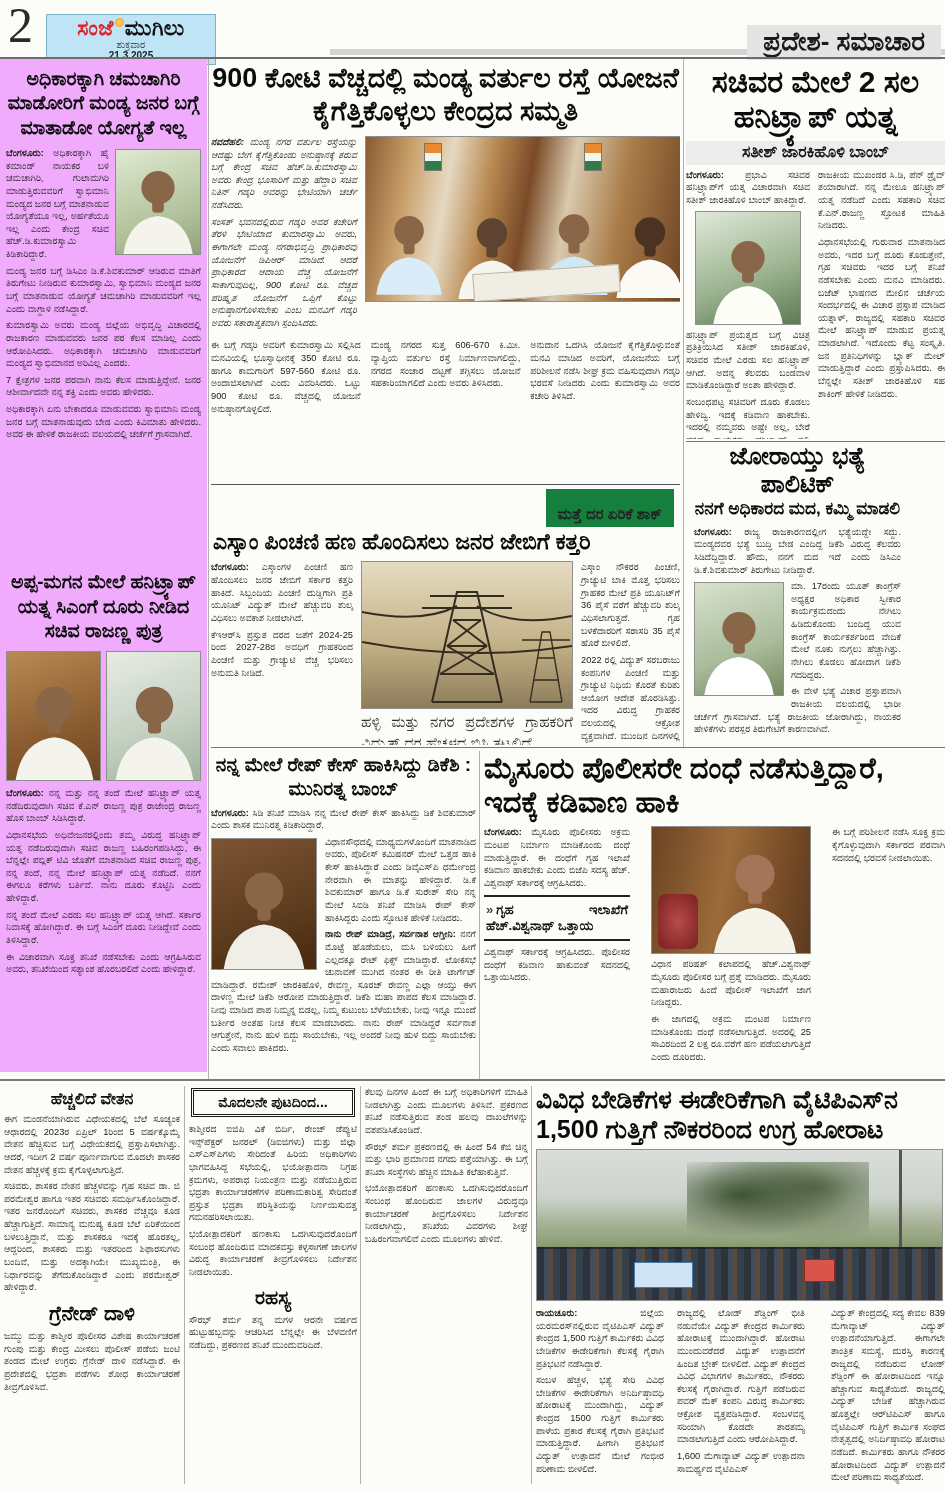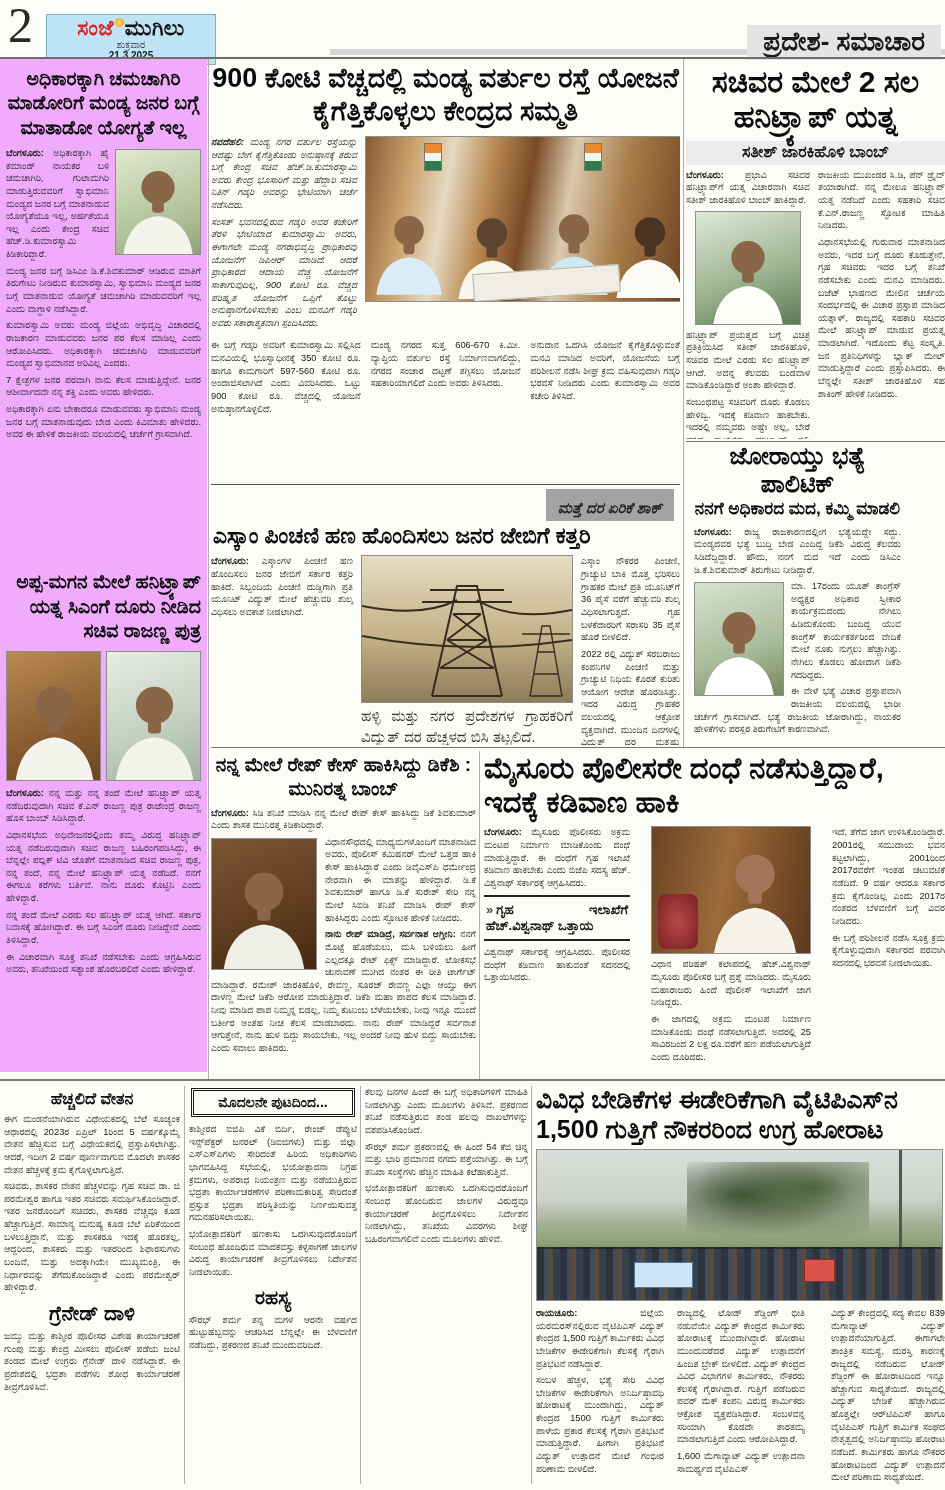--- a/index.html
+++ b/index.html
@@ -49,21 +49,21 @@
   
   .ph-power{background:linear-gradient(#e6dcc2,#c4b288 55%,#8d7c59);}
   
   .ph-protest{background:linear-gradient(#dadedb 0%,#ccd3cb 32%,#a9b399 48%,#8da075 62%,#5d6a4b 78%,#3d4233 100%);}
   .trees{position:absolute;right:18%;top:8%;width:45%;height:55%;background:radial-gradient(ellipse at 30% 40%,rgba(52,74,40,.9),rgba(52,74,40,0) 60%),radial-gradient(ellipse at 70% 30%,rgba(70,92,52,.85),rgba(70,92,52,0) 65%);}
   .crowd{position:absolute;left:0;right:0;bottom:0;height:34%;background:repeating-linear-gradient(90deg,#2c333d 0 7px,#434c58 7px 12px,#5c4a3a 12px 16px,#34404c 16px 23px);border-top:2px solid rgba(20,25,30,.6);}
   .banner-blue{position:absolute;left:24%;bottom:8%;width:14%;height:16%;background:#cfe4f4;border:1px solid #4a7aa8;}
   .banner-red{position:absolute;left:66%;bottom:12%;width:7%;height:14%;background:#d9544a;border:1px solid #8a2a22;}
   .pole{position:absolute;right:10%;top:0;width:3px;height:70%;background:#555;}
   
-  .kicker{display:inline-block;background:#a3a3a3;padding:10px 12px 4px;font-size:15px;font-weight:800;color:#222;font-style:italic;}
+  .kicker{display:inline-block;background:#15803d;padding:16px 12px 4px;font-size:15px;font-weight:800;color:#222;}
   .subbar{background:#ececec;padding:2px 4px 4px;font-size:16px;font-weight:800;text-align:center;color:#161616;margin:4px 0;}
   .inset{border-top:2px solid #222;border-bottom:2px solid #222;padding:5px 2px;margin:5px 0;font-size:13px;font-weight:800;line-height:1.25;color:#111;}
   .inset .mark{color:#444;margin-right:3px;}
   .contbox{border:3px double #1a1a1a;padding:3px 4px;text-align:center;font-size:14px;font-weight:800;margin:2px 2px 6px;color:#0d0d0d;}
   .sechead{font-weight:800;text-align:center;color:#0d0d0d;margin:4px 0 5px;}
   .leftcol-bg{background:#f0abfc;}
   .clip{overflow:hidden;}
 </style>
 </head>
 <body>
@@ -96,21 +96,21 @@
         <div>
             <p>ಮಂಡ್ಯ ಜನರ ಬಗ್ಗೆ ಡಿಸಿಎಂ ಡಿ.ಕೆ.ಶಿವಕುಮಾರ್ ಆಡಿರುವ ಮಾತಿಗೆ ತಿರುಗೇಟು ನೀಡಿರುವ ಕುಮಾರಸ್ವಾಮಿ, ಸ್ವಾಭಿಮಾನಿ ಮಂಡ್ಯದ ಜನರ ಬಗ್ಗೆ ಮಾತನಾಡುವ ಯೋಗ್ಯತೆ ಚಮಚಾಗಿರಿ ಮಾಡುವವರಿಗೆ ಇಲ್ಲ ಎಂದು ವಾಗ್ದಾಳಿ ನಡೆಸಿದ್ದಾರೆ.</p>
             <p>ಕುಮಾರಸ್ವಾಮಿ ಅವರು ಮಂಡ್ಯ ಜಿಲ್ಲೆಯ ಅಭಿವೃದ್ಧಿ ವಿಚಾರದಲ್ಲಿ ರಾಜಕಾರಣ ಮಾಡುವವರು ಜನರ ಪರ ಕೆಲಸ ಮಾಡಿಲ್ಲ ಎಂದು ಆರೋಪಿಸಿದರು. ಅಧಿಕಾರಕ್ಕಾಗಿ ಚಮಚಾಗಿರಿ ಮಾಡುವವರಿಗೆ ಮಂಡ್ಯದ ಸ್ವಾಭಿಮಾನದ ಅರಿವಿಲ್ಲ ಎಂದರು.</p>
             <p>7 ಕ್ಷೇತ್ರಗಳ ಜನರ ಪರವಾಗಿ ನಾನು ಕೆಲಸ ಮಾಡುತ್ತಿದ್ದೇನೆ. ಜನರ ಆಶೀರ್ವಾದವೇ ನನ್ನ ಶಕ್ತಿ ಎಂದು ಅವರು ಹೇಳಿದರು.</p>
             <p>ಅಧಿಕಾರಕ್ಕಾಗಿ ಏನು ಬೇಕಾದರೂ ಮಾಡುವವರು ಸ್ವಾಭಿಮಾನಿ ಮಂಡ್ಯ ಜನರ ಬಗ್ಗೆ ಮಾತನಾಡುವುದು ಬೇಡ ಎಂದು ಕಿವಿಮಾತು ಹೇಳಿದರು. ಅವರ ಈ ಹೇಳಿಕೆ ರಾಜಕೀಯ ವಲಯದಲ್ಲಿ ಚರ್ಚೆಗೆ ಗ್ರಾಸವಾಗಿದೆ.</p>
           </div>
       </div>
     </div>
 
     <div>
-      <div class="hl1 center" style="font-size:19px;line-height:1.3;margin:10px 0 7px;text-align:right;">ಅಪ್ಪ-ಮಗನ ಮೇಲೆ ಹನಿಟ್ರ್ಯಾಪ್ ಯತ್ನ ಸಿಎಂಗೆ ದೂರು ನೀಡಿದ ಸಚಿವ ರಾಜಣ್ಣ ಪುತ್ರ</div>
+      <div class="hl1 center" style="font-size:19px;line-height:1.3;margin:10px 0 7px;">ಅಪ್ಪ-ಮಗನ ಮೇಲೆ ಹನಿಟ್ರ್ಯಾಪ್ ಯತ್ನ ಸಿಎಂಗೆ ದೂರು ನೀಡಿದ ಸಚಿವ ರಾಜಣ್ಣ ಪುತ್ರ</div>
       <div style="display:flex;gap:5px;margin-bottom:6px;">
         <div class="ph ph-port2" style="width:95px;height:128px;">
           <svg class="sil" viewBox="0 0 100 120" width="95" height="112">
               <path class="shirt" d="M8 120 Q14 76 50 72 Q86 76 92 120 Z"></path>
               <circle class="head" cx="50" cy="38" r="20"></circle>
               <rect class="neck" x="43" y="52" width="14" height="16" rx="4"></rect>
             </svg>
         </div>
         <div class="ph ph-port3" style="width:95px;height:128px;">
           <svg class="sil" viewBox="0 0 100 120" width="95" height="112">
@@ -173,20 +173,23 @@
       </div>
   </div>
   <div class="hl" style="left:211px;top:484px;width:469px;height:1px;background:#555;"></div>
 
   <div class="abs clip" style="left:211px;top:489px;width:469px;height:256px;">
     <div style="text-align:right;margin:0 6px 2px 0;"><span class="kicker">ಮತ್ತೆ ದರ ಏರಿಕೆ ಶಾಕ್</span></div>
     <div class="hl1" style="font-size:22px;line-height:1.2;margin:0 0 6px 2px;">ಎಸ್ಕಾಂ ಪಿಂಚಣಿ ಹಣ ಹೊಂದಿಸಲು ಜನರ ಜೇಬಿಗೆ ಕತ್ತರಿ</div>
     <div style="display:flex;gap:8px;">
       <div class="body" style="width:142px;flex:none;">
         <p><b class="dl">ಬೆಂಗಳೂರು:</b> <span>ಎಸ್ಕಾಂಗಳ ಪಿಂಚಣಿ ಹಣ ಹೊಂದಿಸಲು ಜನರ ಜೇಬಿಗೆ ಸರ್ಕಾರ ಕತ್ತರಿ ಹಾಕಿದೆ. ಸಿಬ್ಬಂದಿಯ ಪಿಂಚಣಿ ದುಡ್ಡಿಗಾಗಿ ಪ್ರತಿ ಯೂನಿಟ್ ವಿದ್ಯುತ್ ಮೇಲೆ ಹೆಚ್ಚುವರಿ ಶುಲ್ಕ ವಿಧಿಸಲು ಅವಕಾಶ ನೀಡಲಾಗಿದೆ.</span></p>
+        <div>
+            <p>ಕೆಇಆರ್‌ಸಿ ಪ್ರಸ್ತುತ ದರದ ಜತೆಗೆ 2024-25 ರಿಂದ 2027-28ರ ಅವಧಿಗೆ ಗ್ರಾಹಕರಿಂದ ಪಿಂಚಣಿ ಮತ್ತು ಗ್ರಾಚ್ಯುಟಿ ವೆಚ್ಚ ಭರಿಸಲು ಅನುಮತಿ ನೀಡಿದೆ.</p>
+          </div>
       </div>
       <div style="width:212px;flex:none;">
         <div class="ph ph-power" style="width:210px;height:146px;">
           <svg viewBox="0 0 210 146" width="210" height="146">
             <g stroke="#352c20" stroke-width="2" fill="none">
               <path d="M70 140 L95 30 L115 30 L140 140"></path>
               <path d="M70 140 L140 140 M78 112 L132 112 M85 84 L125 84 M91 58 L119 58"></path>
               <path d="M78 112 L125 84 M132 112 L85 84 M85 84 L119 58 M125 84 L91 58"></path>
               <path d="M60 46 L150 46 M68 34 L142 34"></path>
               <path d="M0 50 Q60 62 95 44 M210 54 Q150 66 115 44 M0 80 Q105 100 210 84"></path>
@@ -239,21 +242,20 @@
               <circle class="head" cx="50" cy="38" r="20"></circle>
               <rect class="neck" x="43" y="52" width="14" height="16" rx="4"></rect>
             </svg>
         </div>
         <div class="body">
             <p>ವಿಧಾನ ಪರಿಷತ್ ಕಲಾಪದಲ್ಲಿ ಹೆಚ್.ವಿಶ್ವನಾಥ್ ಮೈಸೂರು ಪೊಲೀಸರ ಬಗ್ಗೆ ಪ್ರಶ್ನೆ ಮಾಡಿದರು. ಮೈಸೂರು ಮಹಾರಾಜರು ಹಿಂದೆ ಪೊಲೀಸ್ ಇಲಾಖೆಗೆ ಜಾಗ ನೀಡಿದ್ದರು.</p>
             <p>ಈ ಜಾಗದಲ್ಲಿ ಅಕ್ರಮ ಮಂಟಪ ನಿರ್ಮಾಣ ಮಾಡಿಕೊಂಡು ದಂಧೆ ನಡೆಸಲಾಗುತ್ತಿದೆ. ಅದರಲ್ಲಿ 25 ಸಾವಿರದಿಂದ 2 ಲಕ್ಷ ರೂ.ವರೆಗೆ ಹಣ ಪಡೆಯಲಾಗುತ್ತಿದೆ ಎಂದು ದೂರಿದರು.</p>
           </div>
       </div>
       <div class="body" style="flex:1;">
-          <p>ಇದೆ, ತೆಗೆದ ಜಾಗ ಉಳಿಸಿಕೊಂಡಿದ್ದಾರೆ. 2001ರಲ್ಲಿ ಸಮುದಾಯ ಭವನ ಕಟ್ಟಲಾಗಿದ್ದು, 2001ರಿಂದ 2017ರವರೆಗೆ ಇಂತಹ ಚಟುವಟಿಕೆ ನಡೆದಿದೆ. 9 ವರ್ಷ ಆದರೂ ಸರ್ಕಾರ ಕ್ರಮ ಕೈಗೊಂಡಿಲ್ಲ ಎಂದು 2017ರ ನಂತರದ ಬೆಳವಣಿಗೆ ಬಗ್ಗೆ ವಿವರ ನೀಡಿದರು.</p>
           <p>ಈ ಬಗ್ಗೆ ಪರಿಶೀಲನೆ ನಡೆಸಿ ಸೂಕ್ತ ಕ್ರಮ ಕೈಗೊಳ್ಳುವುದಾಗಿ ಸರ್ಕಾರದ ಪರವಾಗಿ ಸದನದಲ್ಲಿ ಭರವಸೆ ನೀಡಲಾಯಿತು.</p>
         </div>
     </div>
   </div>
 
   <div class="abs clip" style="left:686px;top:60px;width:259px;height:379px;">
     <div class="hl1 center" style="font-size:30px;line-height:1.18;margin:4px 0 6px;">ಸಚಿವರ ಮೇಲೆ 2 ಸಲ ಹನಿಟ್ರ್ಯಾಪ್ ಯತ್ನ</div>
     <div class="subbar">ಸತೀಶ್ ಜಾರಕಿಹೊಳಿ ಬಾಂಬ್</div>
     <div style="display:flex;gap:8px;">
       <div class="body" style="width:124px;flex:none;">

